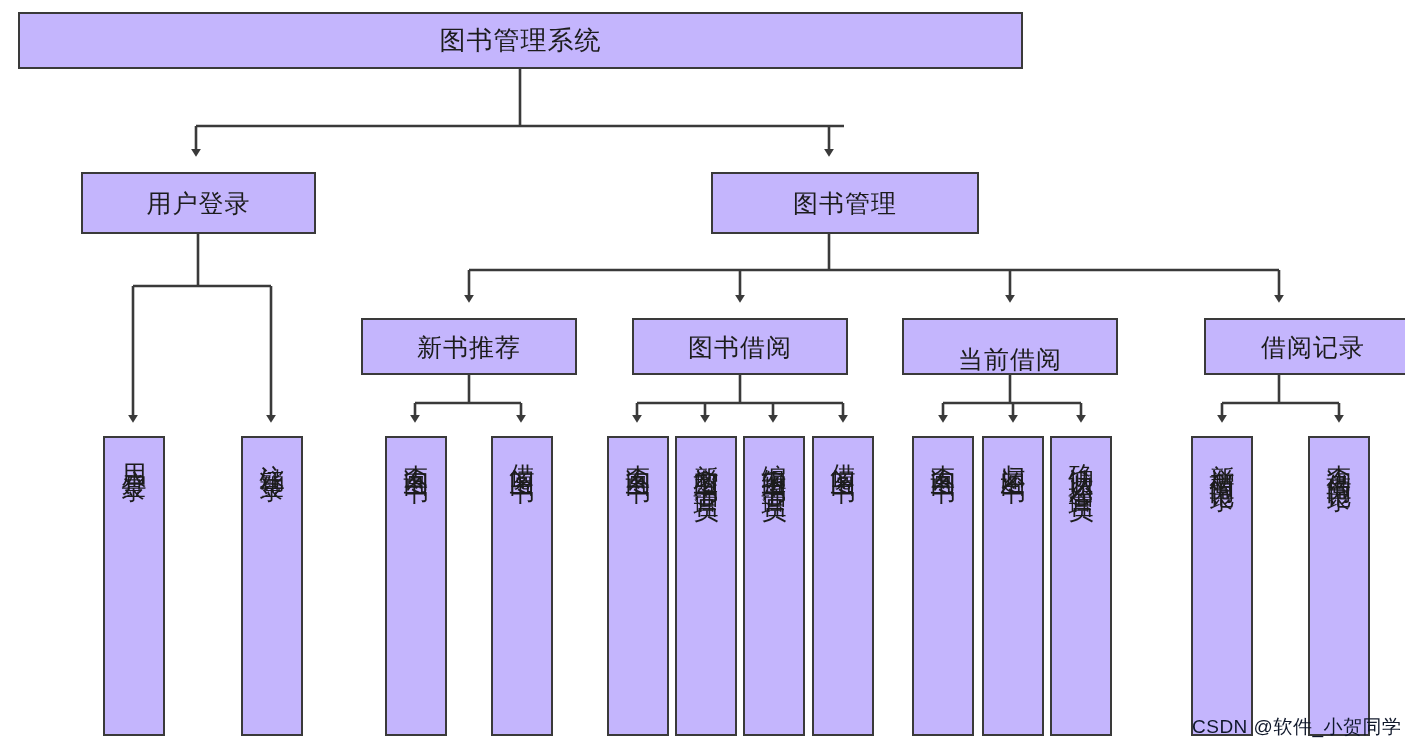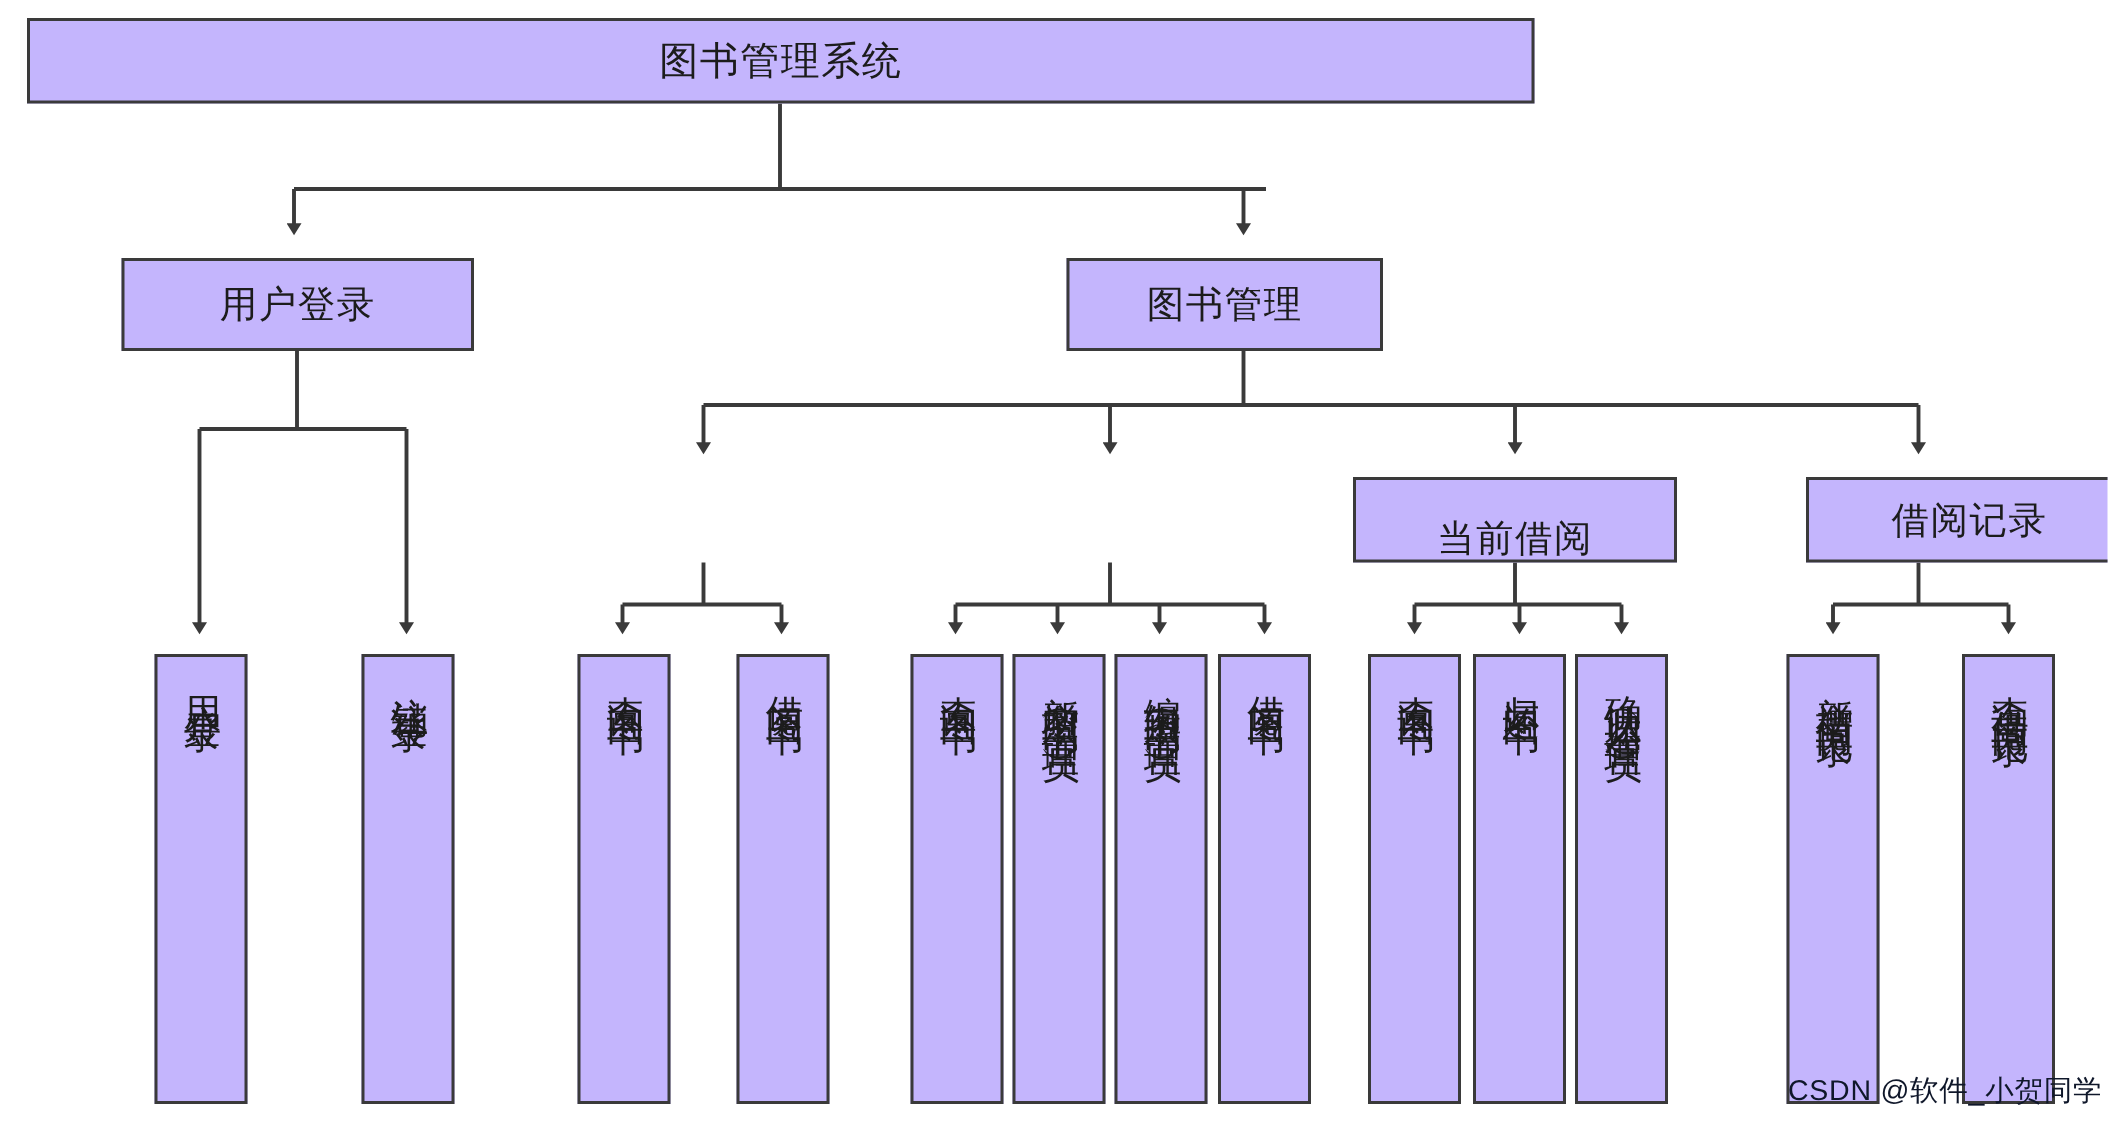--- a/index.html
+++ b/index.html
@@ -130,25 +130,31 @@
   </svg>
 
   <div class="node horiz root" style="left:18px; top:12px; width:1005px; height:57px;">
     <span class="label">图书管理系统</span>
   </div>
 
   <div class="node horiz" style="left:81px; top:172px; width:235px; height:62px;">
     <span class="label">用户登录</span>
   </div>
 
-  <div class="node horiz" style="left:711px; top:172px; width:211px; height:62px;">
+  <div class="node horiz" style="left:711px; top:172px; width:268px; height:62px;">
     <span class="label">图书管理</span>
   </div>
 
-
+  <div class="node horiz" style="left:361px; top:318px; width:216px; height:57px;">
+    <span class="label">新书推荐</span>
+  </div>
+
+  <div class="node horiz" style="left:632px; top:318px; width:216px; height:57px;">
+    <span class="label">图书借阅</span>
+  </div>
 
   <div class="node horiz" style="left:902px; top:318px; width:216px; height:57px;align-items:flex-end;">
     <span class="label">当前借阅</span>
   </div>
 
   <div class="node horiz" style="left:1170px; top:318px; width:218px; height:57px;margin-left:34px;">
     <span class="label">借阅记录</span>
   </div>
 
   <div class="node vert" style="left:103px; top:436px; width:62px; height:300px;">

